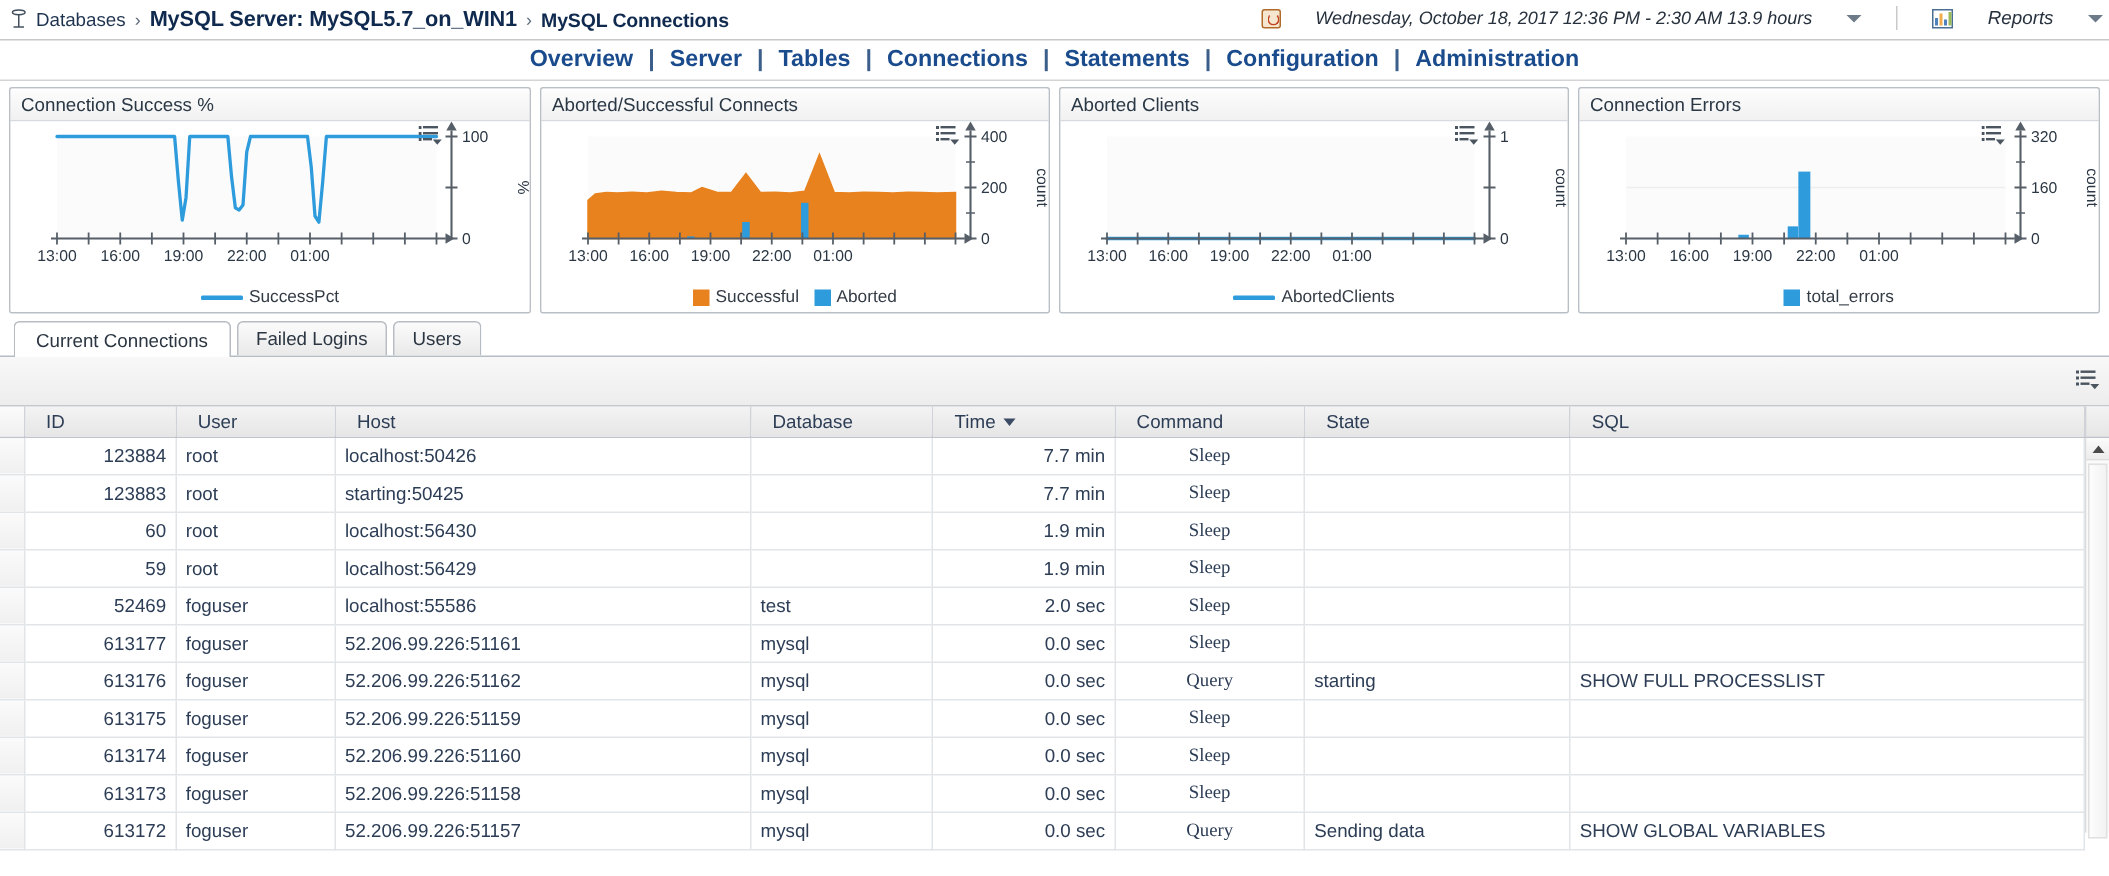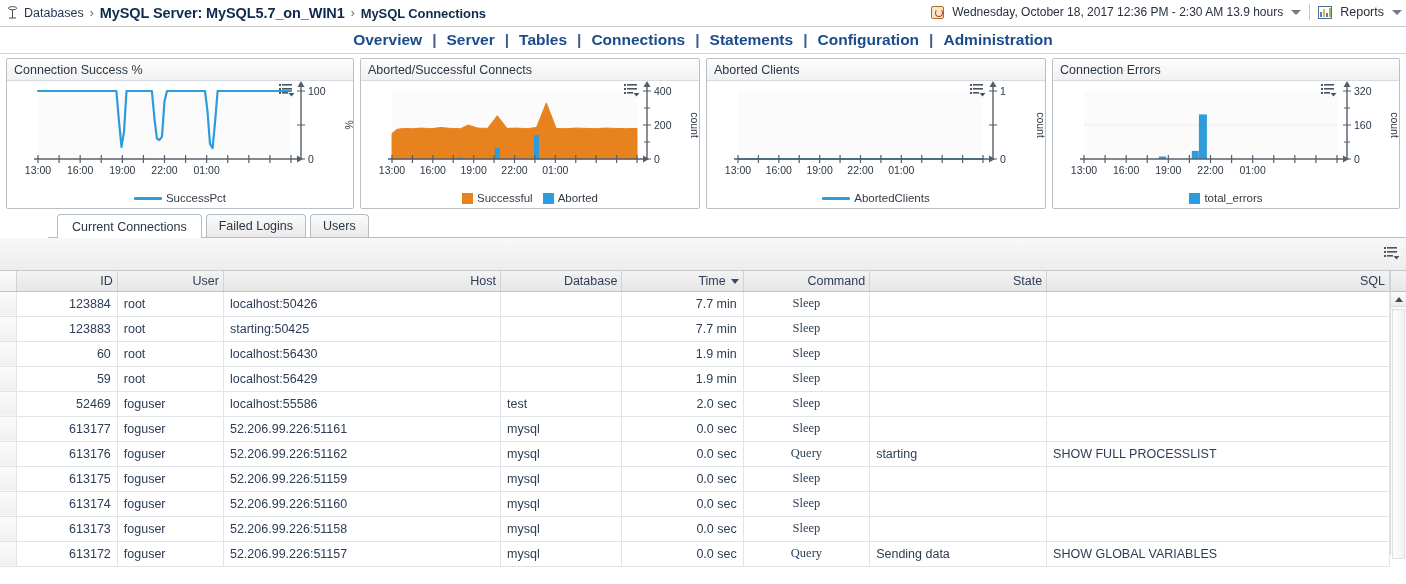--- a/index.html
+++ b/index.html
@@ -34,22 +34,23 @@
     color: #44505f;
   }
   .bc-icon svg { display:block; }
   .bc-text { font-size: 12.5px; color: #1f3350; }
   .bc-strong { font-size: 14.5px; font-weight: bold; color: #0f2a4e; letter-spacing: -0.1px; }
   .bc-sep { color: #5a6a7d; font-size: 12px; padding: 0 1px; }
 
   .topright {
     position: absolute;
     right: 4px; top: 4px;
-    display: flex; align-items: center; gap: 8px;
+    display: flex; align-items: center; gap: 23px;
     white-space: nowrap;
+    font-style: italic;
   }
   .clock-icon {
     width: 13px; height: 13px;
     border: 1px solid #b06a2a;
     border-radius: 2px;
     background: #f6e6cf;
     position: relative;
     display:inline-block;
   }
   .clock-icon::after {
@@ -152,21 +153,20 @@
   
   .tabstrip {
     margin-top: 5px;
     height: 24px;
     position: relative;
     padding-left: 9px;
     display: flex;
     align-items: flex-end;
     gap: 4px;
     border-bottom: 1px solid #b6bcc3;
-    margin-left: 48px;
   }
   .tab {
     height: 23px;
     padding: 0 12px;
     display: flex; align-items: center;
     font-size: 12.5px;
     color: #2b3642;
     border: 1px solid #b6bcc3;
     border-bottom: none;
     border-radius: 4px 4px 0 0;
@@ -233,22 +233,22 @@
     table-layout: fixed;
   }
   table.dg th {
     height: 20px;
     background: linear-gradient(#f3f3f3,#e6e6e6);
     border-right: 1px solid #cfd3d8;
     border-bottom: 1px solid #bfc4ca;
     font-weight: normal;
     font-size: 12.5px;
     color: #2c3d55;
-    text-align: right;
-    padding: 0 4px;
+    text-align: left;
+    padding: 0 14px;
     position: relative;
   }
   table.dg th.first { background: linear-gradient(#f3f3f3,#e6e6e6); }
   table.dg td {
     height: 25px;
     border-right: 1px solid #e2e5e8;
     border-bottom: 1px solid #e2e5e8;
     font-size: 12.5px;
     color: #2c3d55;
     padding: 0 6px;

